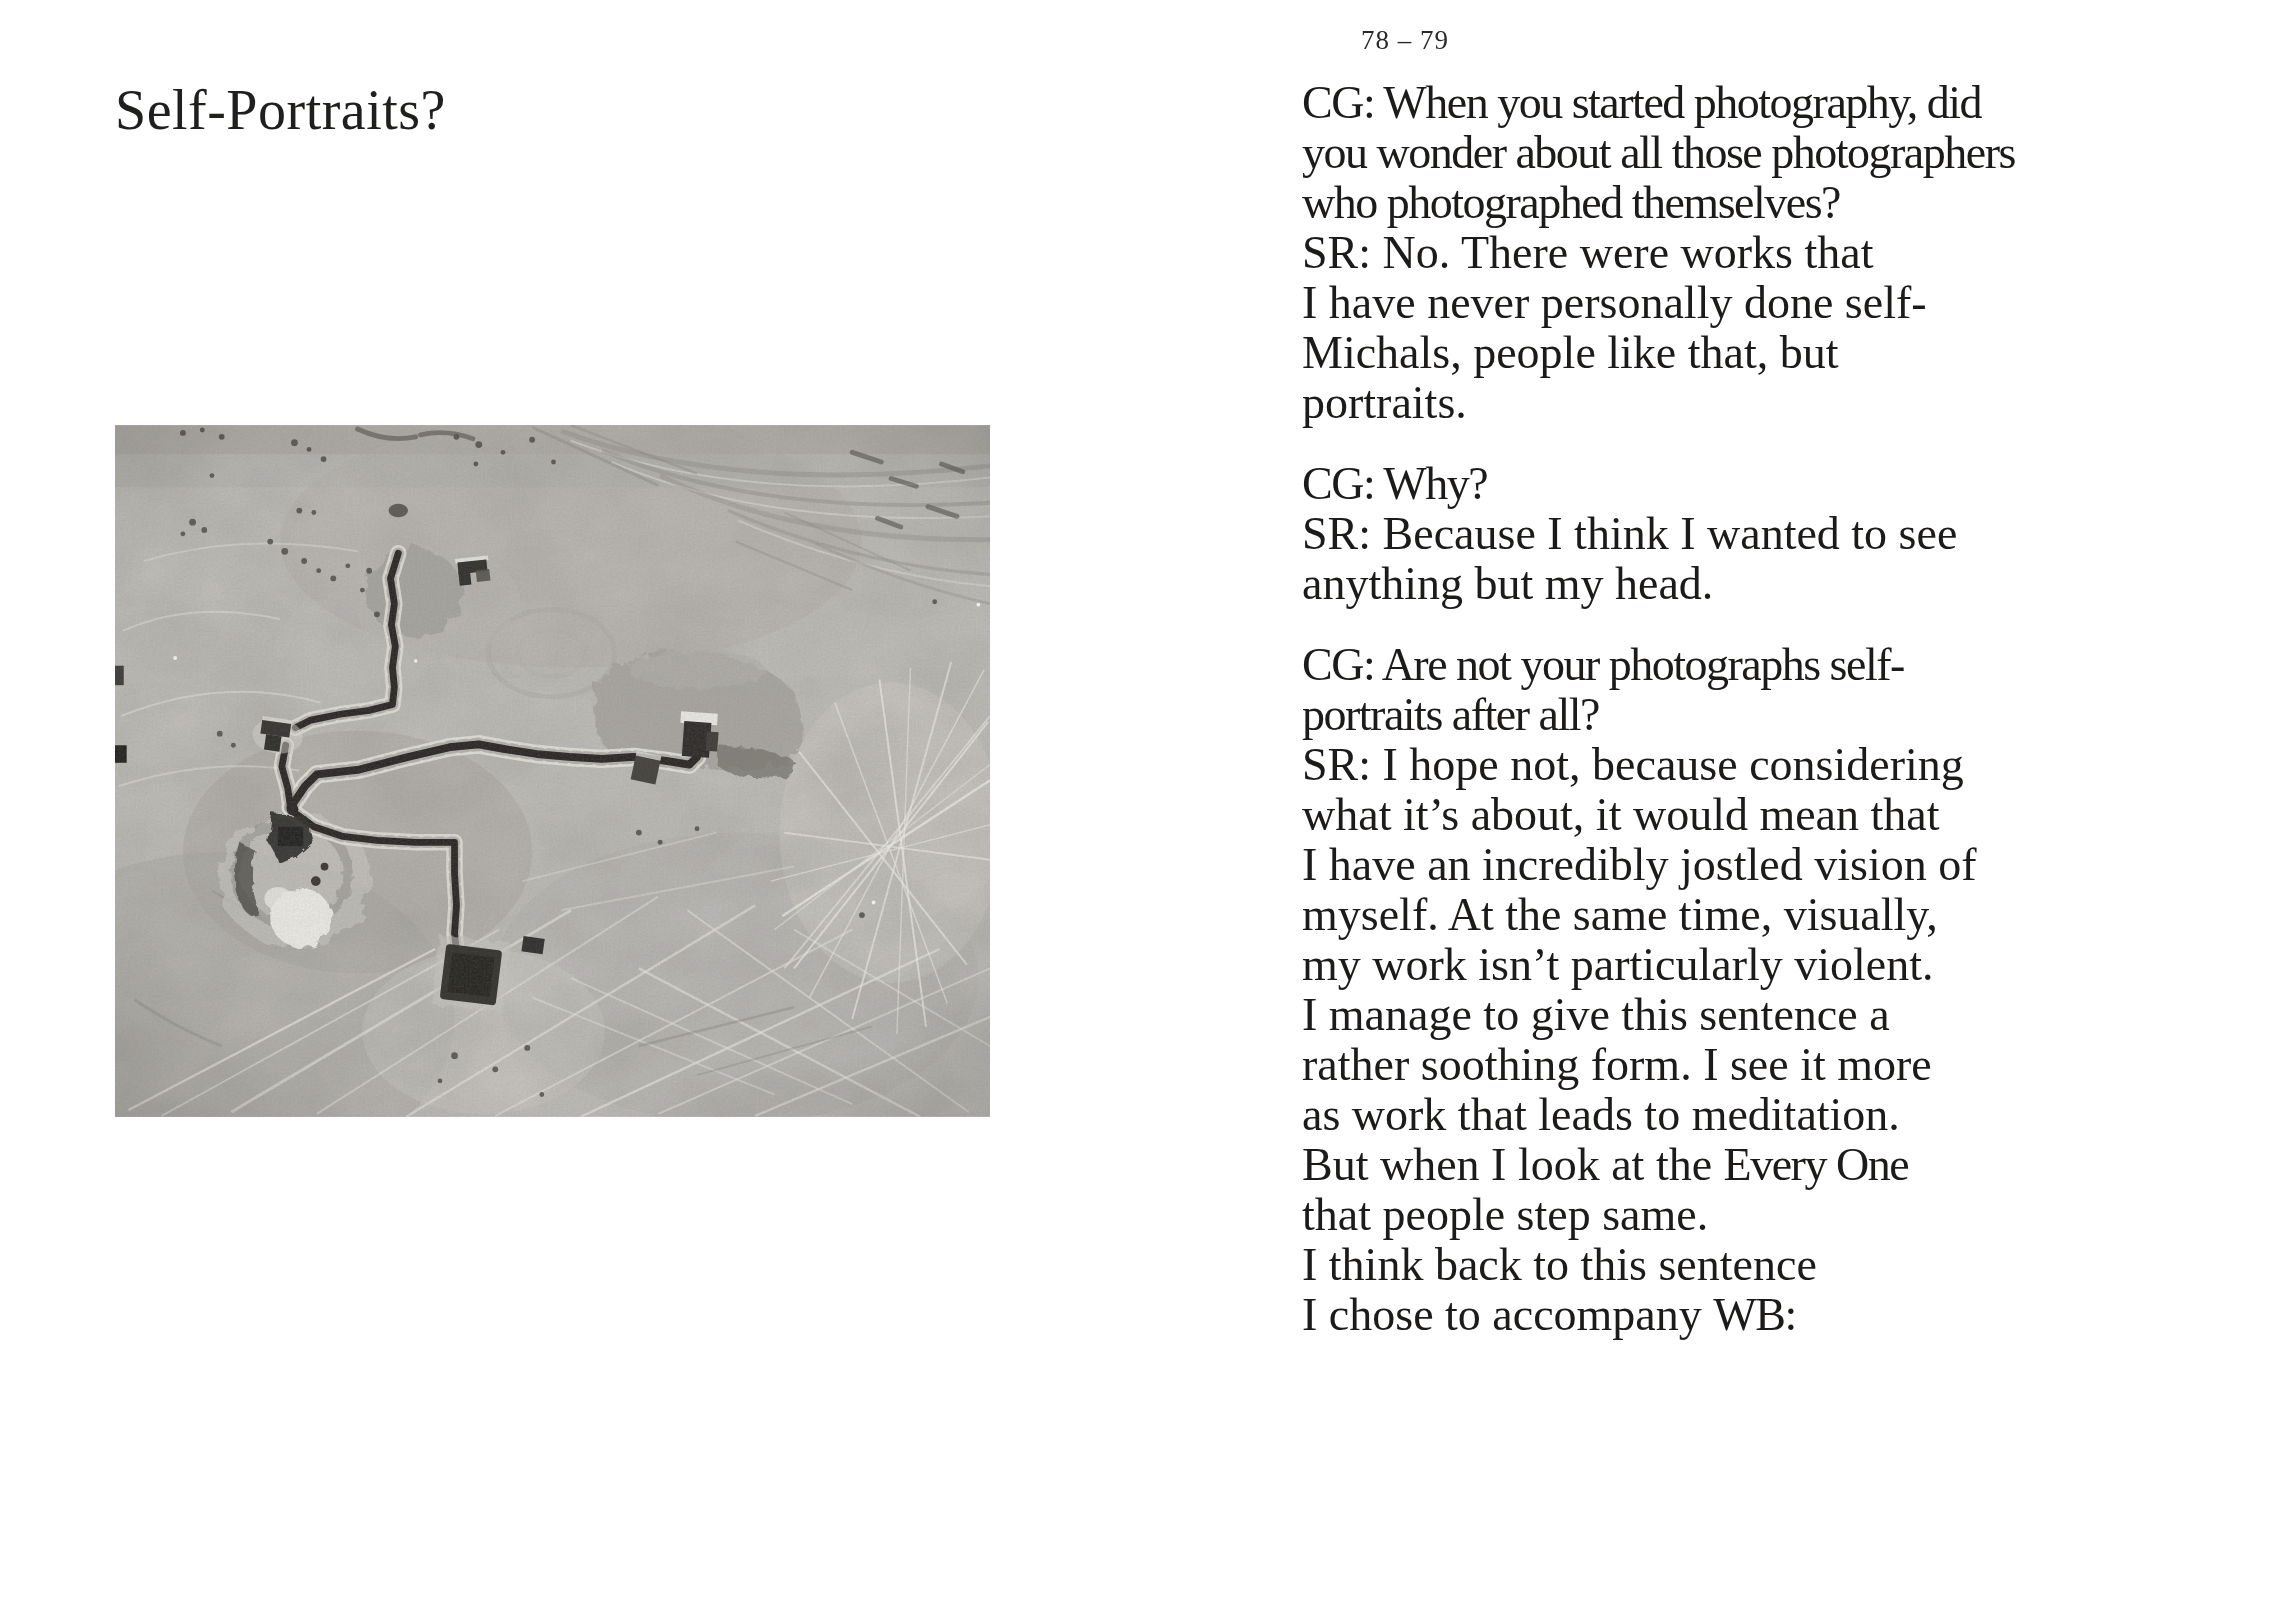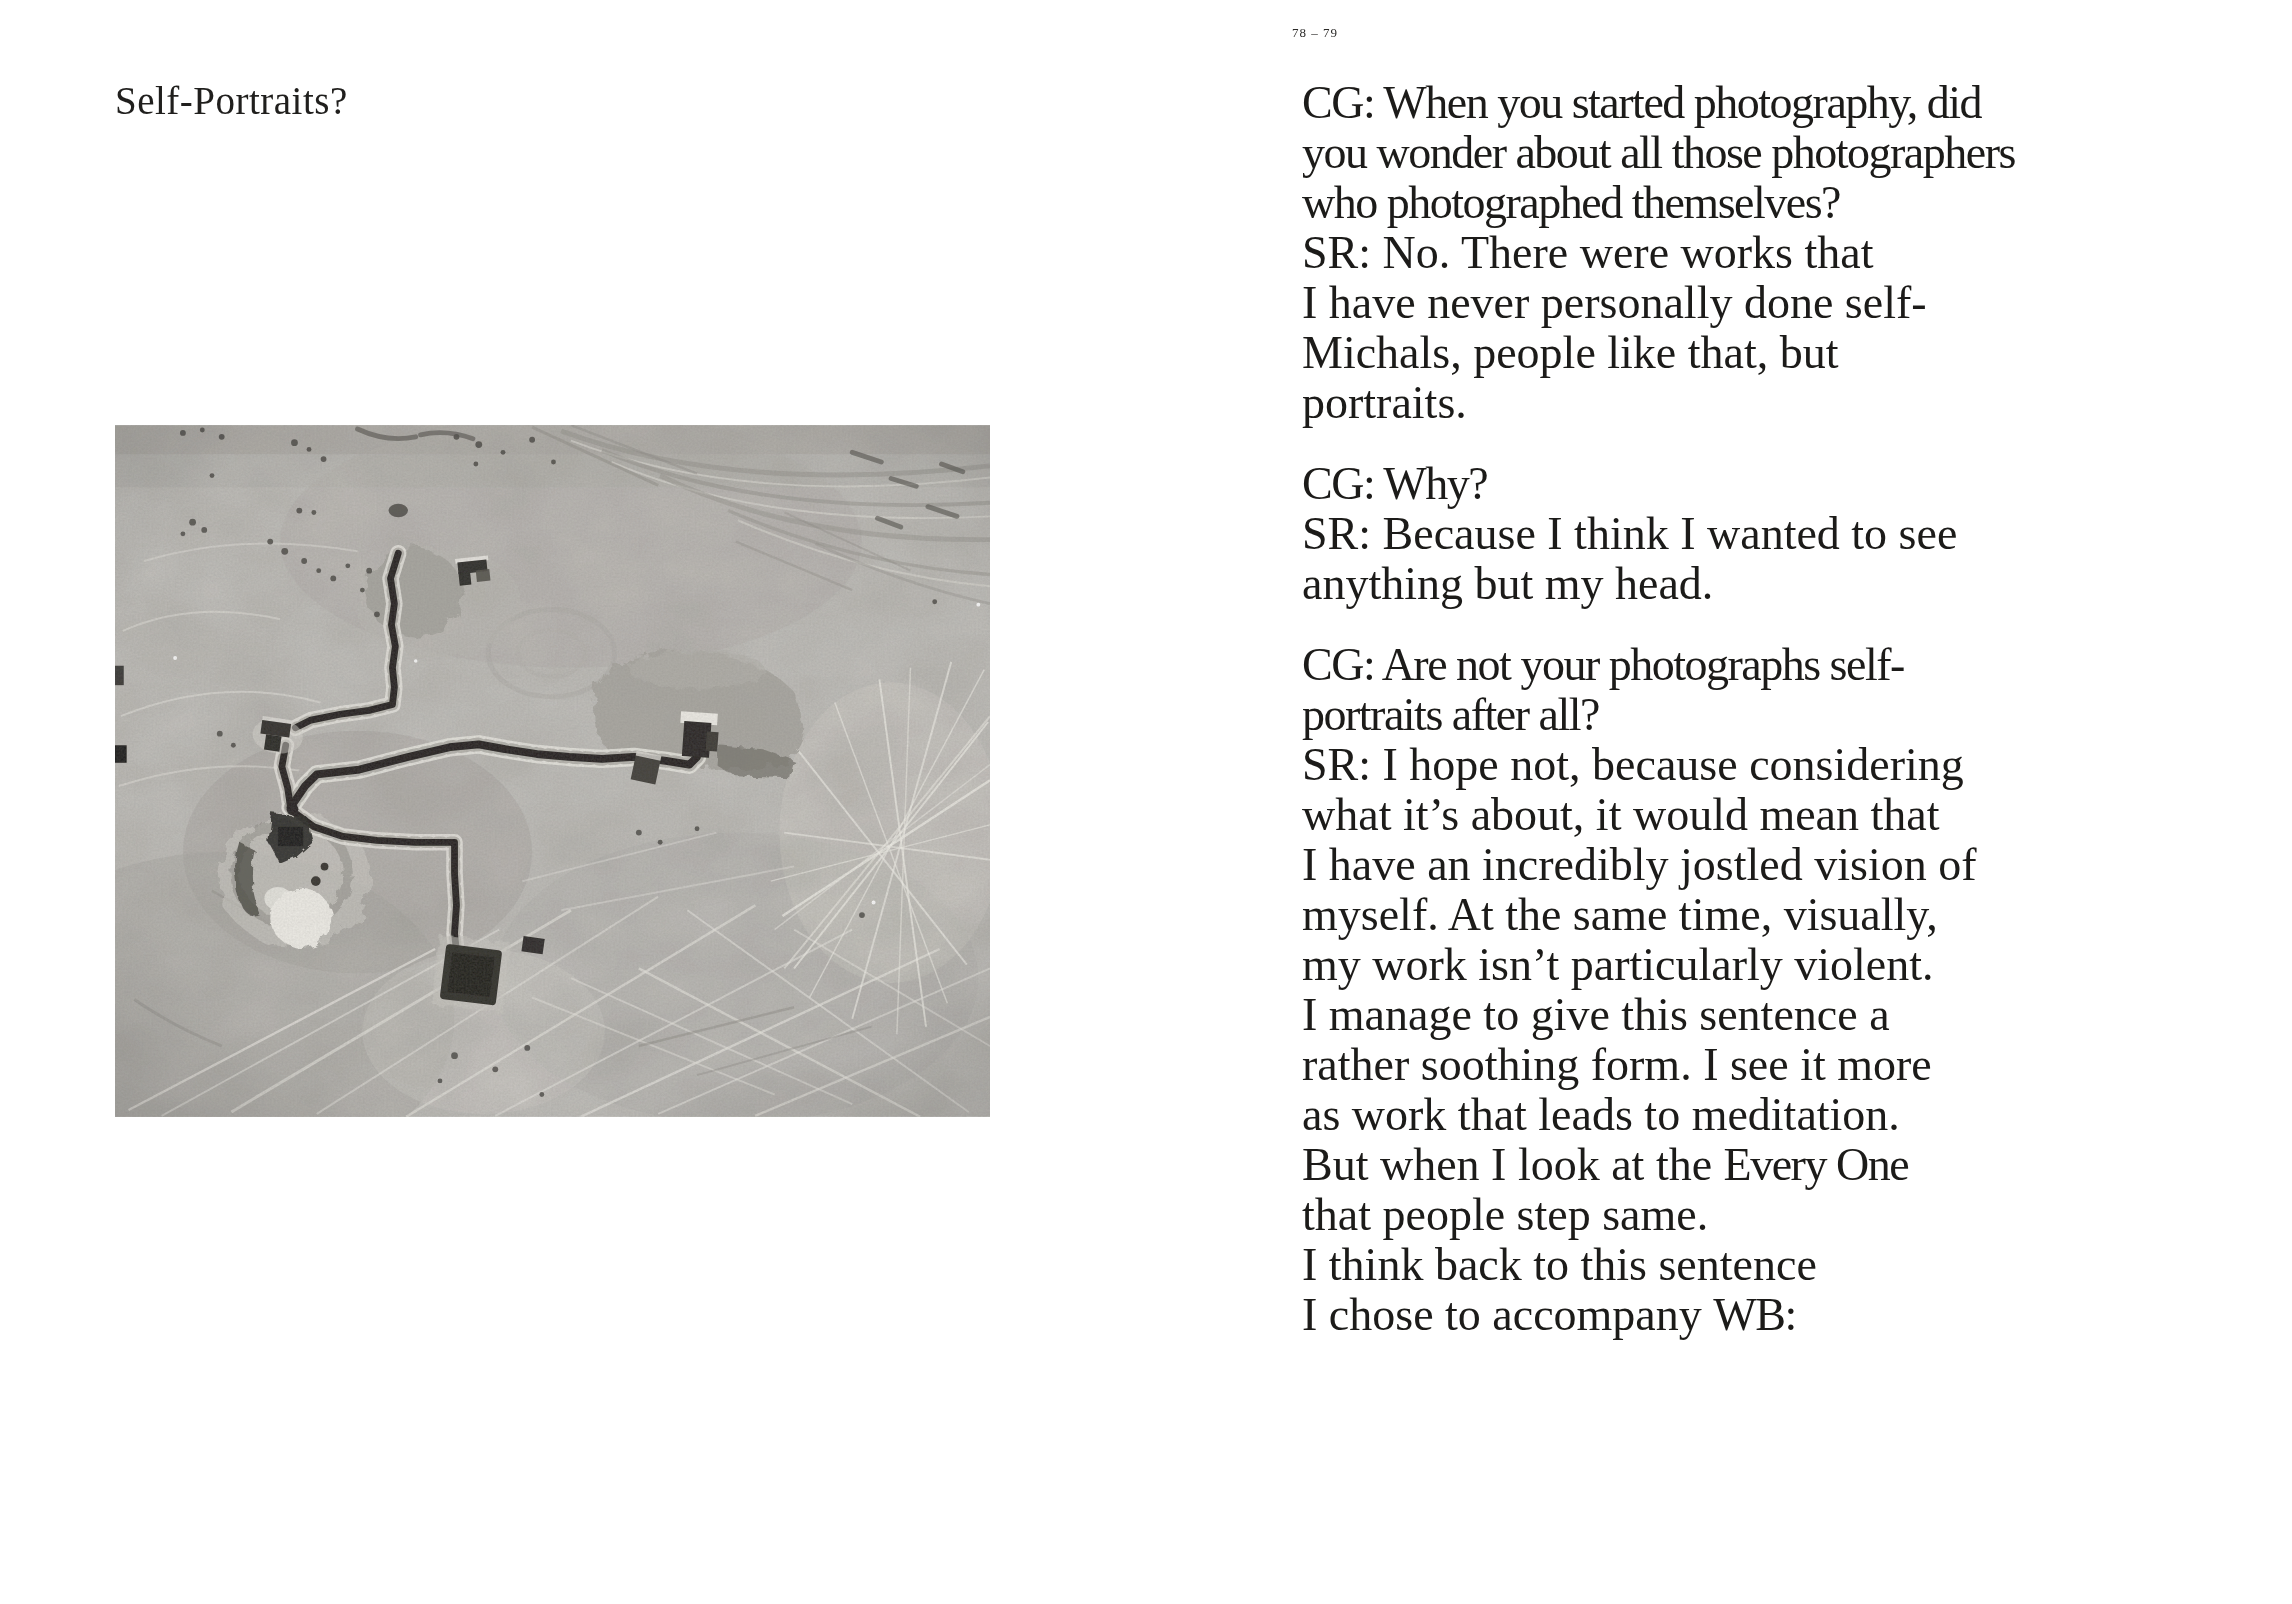--- a/index.html
+++ b/index.html
@@ -4,31 +4,31 @@
 <style>
   html,body{margin:0;padding:0;background:#ffffff;}
   body{
     width:2292px;height:1604px;position:relative;overflow:hidden;
     font-family:"Liberation Serif","DejaVu Serif",serif;
     -webkit-font-smoothing:antialiased;
   }
   .spread{position:absolute;inset:0;background:#ffffff;}
   .title{
     position:absolute;left:115px;top:78px;margin:0;
-    font-size:39px;font-weight:400;color:#201f1d;letter-spacing:0.5px;
+    font-size:56px;font-weight:400;color:#201f1d;letter-spacing:0.5px;
     white-space:nowrap;
   }
   .photo{
     position:absolute;left:115px;top:425px;margin:0;
     width:875px;height:692px;overflow:hidden;
   }
   .photo svg{display:block;width:875px;height:692px;}
   .folio{
-    position:absolute;left:1292px;top:25px;
-    font-size:13px;color:#2b2a28;letter-spacing:1px;white-space:nowrap;
+    position:absolute;left:1361px;top:25px;
+    font-size:27px;color:#2b2a28;letter-spacing:1px;white-space:nowrap;
   }
   .dialogue{
     position:absolute;left:1302px;top:78px;width:757px;
     font-size:46px;line-height:50px;color:#1c1b19;
   }
   .dialogue .para + .para{margin-top:31px;}
   .tline{white-space:nowrap;}
   .tline .it{letter-spacing:-1.5px;}
 </style>
 </head>

